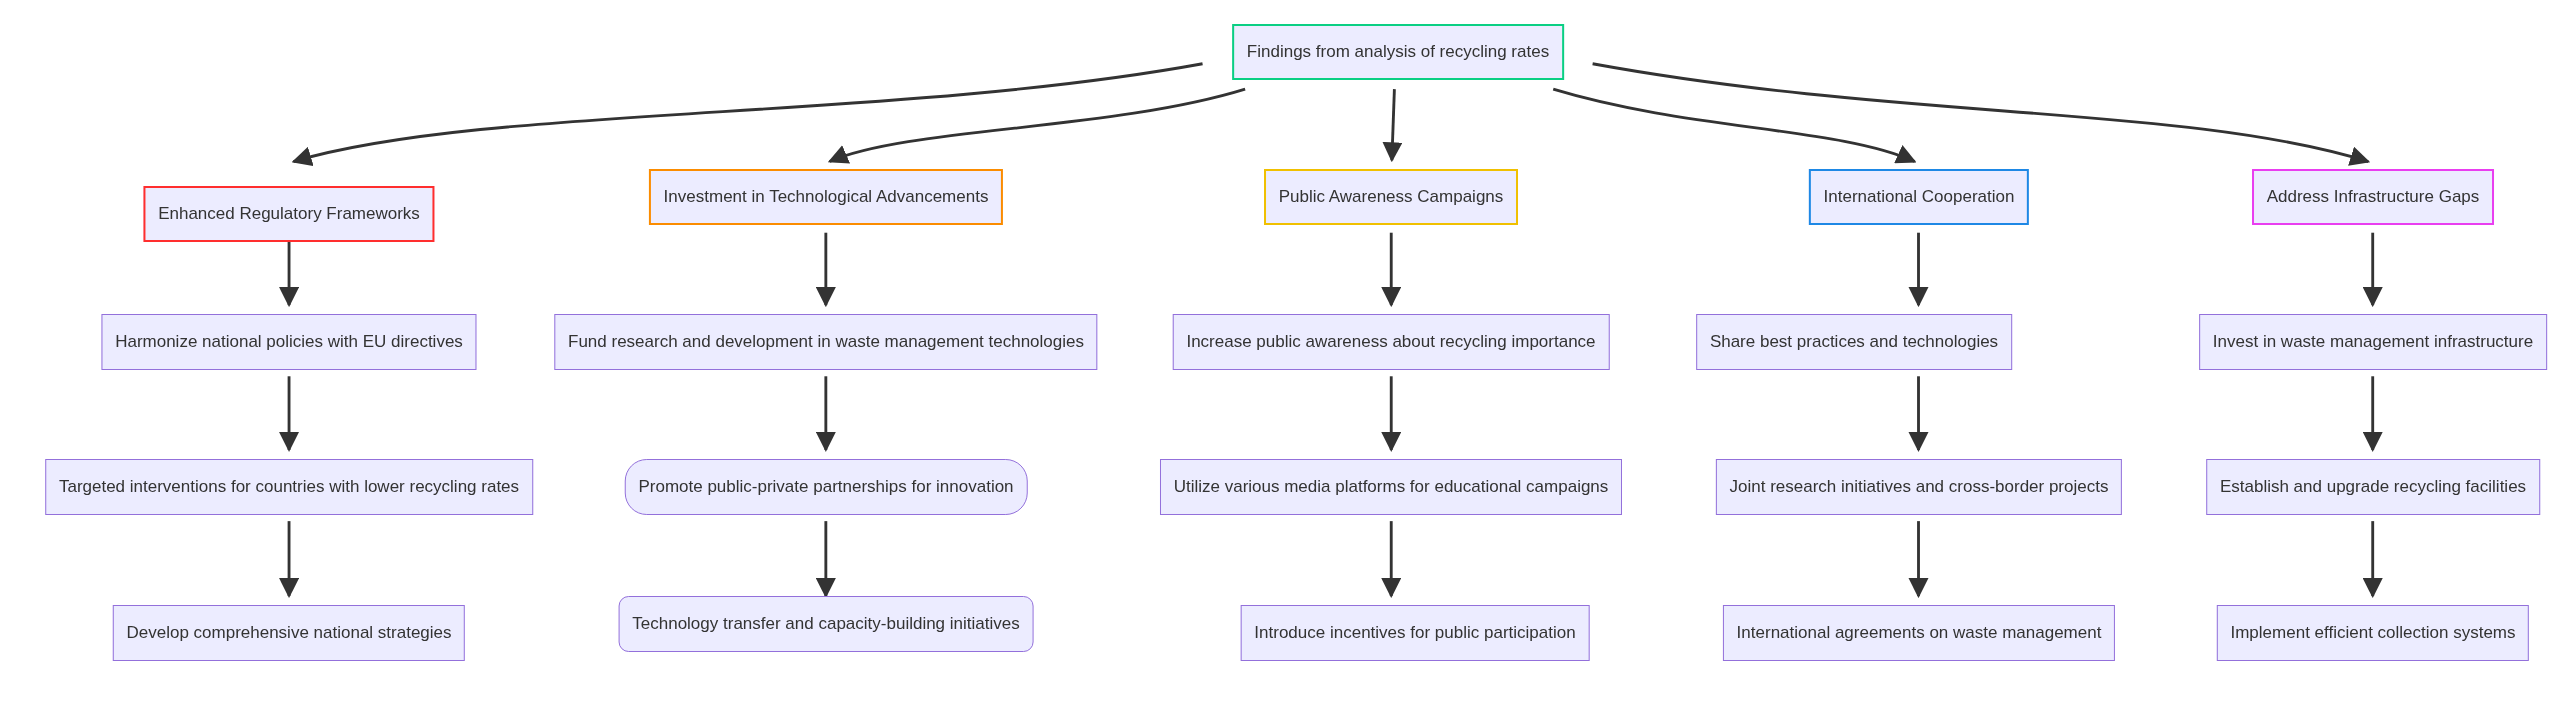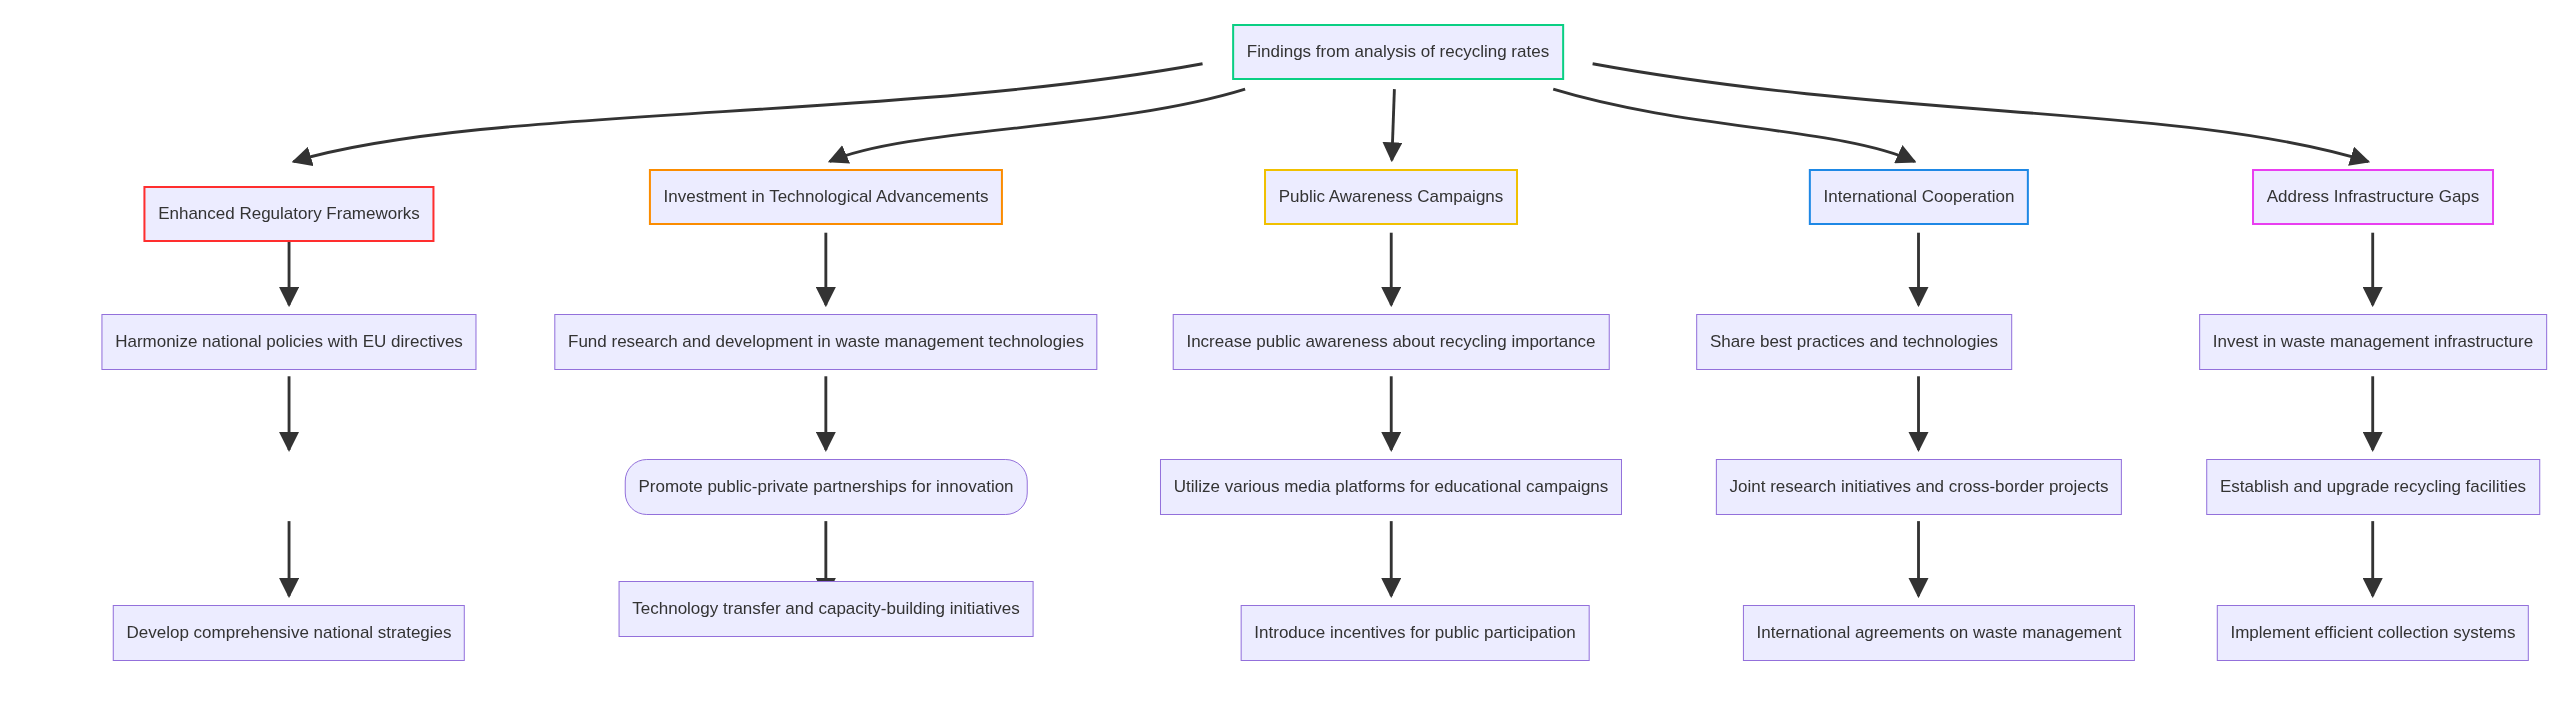--- a/index.html
+++ b/index.html
@@ -80,32 +80,33 @@
 
   <div class="node root" style="left: 1398px; top: 24px; border-color: rgb(10, 207, 131);">Findings from analysis of recycling rates</div>
 
   <div class="node header" style="left: 289px; top: 186px; border-color: rgb(255, 46, 46);">Enhanced Regulatory Frameworks</div>
   <div class="node header" style="left: 826px; top: 169px; border-color: rgb(251, 140, 0);">Investment in Technological Advancements</div>
   <div class="node header" style="left: 1391px; top: 169px; border-color: rgb(240, 192, 0);">Public Awareness Campaigns</div>
   <div class="node header" style="left: 1919px; top: 169px; border-color: rgb(30, 136, 229);">International Cooperation</div>
   <div class="node header" style="left: 2373px; top: 169px; border-color: rgb(233, 62, 240);">Address Infrastructure Gaps</div>
 
   <div class="node child" style="left: 289px; top: 314px; border-color: rgb(147, 112, 219);">Harmonize national policies with EU directives</div>
+  <div class="node child" style="left: 289px; top: 459px; border-color: rgb(147, 112, 219);">Targeted interventions for countries with lower recycling rates</div>
   <div class="node child" style="left: 289px; top: 605px; border-color: rgb(147, 112, 219);">Develop comprehensive national strategies</div>
 
   <div class="node child" style="left: 826px; top: 314px; border-color: rgb(147, 112, 219);">Fund research and development in waste management technologies</div>
   <div class="node child" style="left: 826px; top: 459px; border-color: rgb(147, 112, 219); border-radius: 22px;">Promote public-private partnerships for innovation</div>
-  <div class="node child" style="left: 826px; top: 581px; border-color: rgb(147, 112, 219);">Technology transfer and capacity-building initiatives</div>
+  <div class="node child" style="left: 826px; top: 596px; border-color: rgb(147, 112, 219); border-radius: 10px;">Technology transfer and capacity-building initiatives</div>
 
   <div class="node child" style="left: 1391px; top: 314px; border-color: rgb(147, 112, 219);">Increase public awareness about recycling importance</div>
   <div class="node child" style="left: 1391px; top: 459px; border-color: rgb(147, 112, 219);">Utilize various media platforms for educational campaigns</div>
   <div class="node child" style="left: 1391px; top: 605px; border-color: rgb(147, 112, 219); margin-left: 24px;">Introduce incentives for public participation</div>
 
   <div class="node child" style="left: 1854px; top: 314px; border-color: rgb(147, 112, 219);">Share best practices and technologies</div>
   <div class="node child" style="left: 1919px; top: 459px; border-color: rgb(147, 112, 219);">Joint research initiatives and cross-border projects</div>
-  <div class="node child" style="left: 1919px; top: 605px; border-color: rgb(147, 112, 219); margin-left: 20px;">International agreements on waste management</div>
+  <div class="node child" style="left: 1919px; top: 605px; border-color: rgb(147, 112, 219);">International agreements on waste management</div>
 
   <div class="node child" style="left: 2373px; top: 314px; border-color: rgb(147, 112, 219);">Invest in waste management infrastructure</div>
   <div class="node child" style="left: 2373px; top: 459px; border-color: rgb(147, 112, 219);">Establish and upgrade recycling facilities</div>
   <div class="node child" style="left: 2373px; top: 605px; border-color: rgb(147, 112, 219);">Implement efficient collection systems</div>
 
 </div>
 
 
 </body></html>

